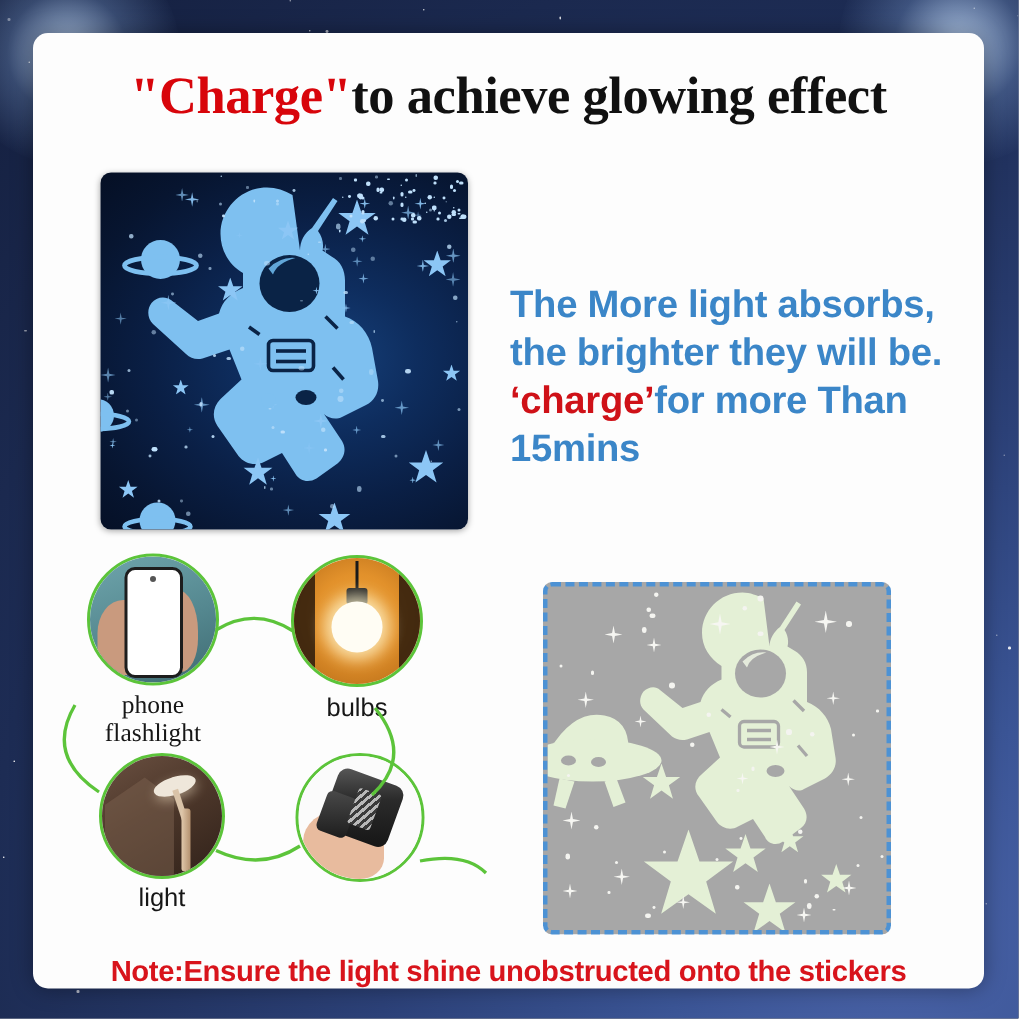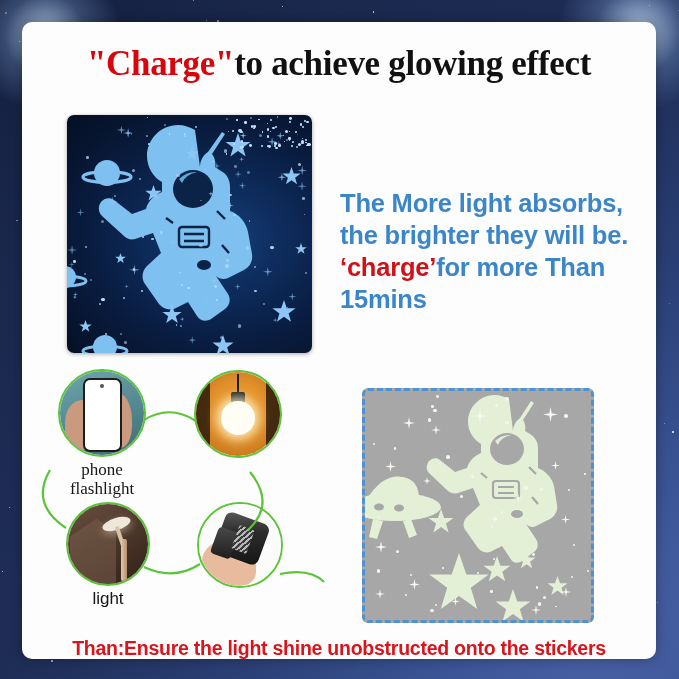--- a/index.html
+++ b/index.html
@@ -595,20 +595,23 @@
     </div>
 
     <div class="circ" style="left:172px;top:348px;width:88px;height:88px;">
       <div class="bulb-bg"></div>
       <div class="bulb-side" style="left:0;"></div>
       <div class="bulb-side" style="right:0;"></div>
       <div class="bulb-cord"></div>
       <div class="bulb-cap"></div>
       <div class="bulb-glass"></div>
     </div>
+    <div class="caption" style="left:166px;top:440px;width:100px;">
+      <span>bulbs</span>
+    </div>
 
     <div class="circ" style="left:44px;top:480px;width:84px;height:84px;">
       <div class="lamp-bg"></div>
       <div class="lamp-wall"></div>
       <div class="lamp-head"></div>
       <div class="lamp-arm"></div>
       <div class="lamp-post"></div>
     </div>
     <div class="caption" style="left:40px;top:567px;width:92px;">
       <span>light</span>
@@ -625,16 +628,16 @@
     <svg class="connector" style="left:0;top:330px;width:320px;height:260px;" viewBox="0 0 320 260">
       <g fill="none" stroke="#5cc43a" stroke-width="2.2">
         <path d="M122 68 q26 -16 52 1"></path>
         <path d="M28 118 q-20 34 16 58"></path>
         <path d="M228 120 q26 32 -2 58"></path>
         <path d="M122 215 q30 14 56 -3"></path>
         <path d="M258 222 q30 -6 44 8"></path>
       </g>
     </svg>
 
-    <div class="note">Than:Ensure the light shine unobstructed onto the stickers</div>
+    <div class="note">Note:Ensure the light shine unobstructed onto the stickers</div>
 
   </div>
 </div>
 
 </body></html>

